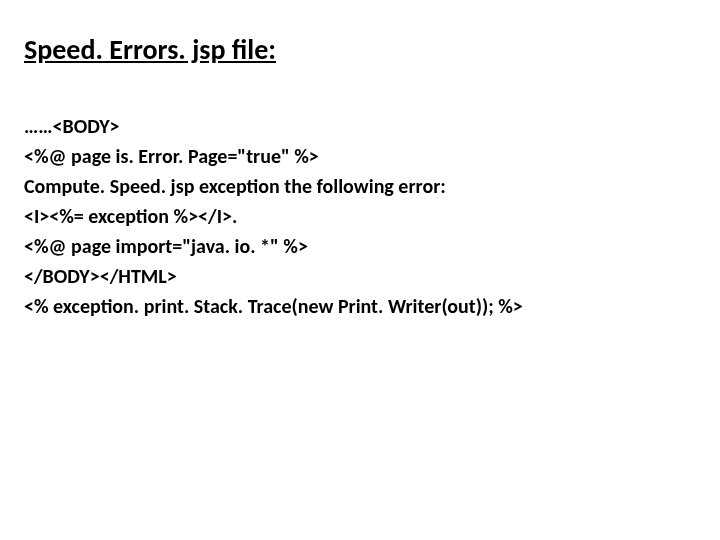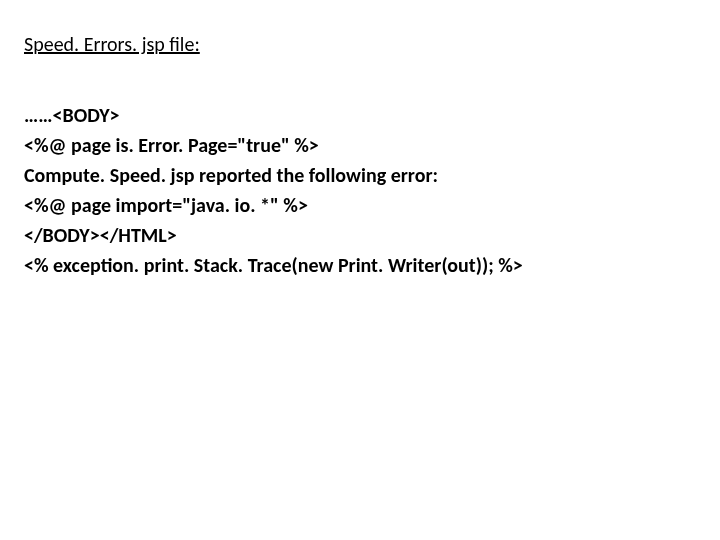--- a/index.html
+++ b/index.html
@@ -9,22 +9,22 @@
     }
     body {
       width: 720px;
       height: 540px;
       background: #ffffff;
       font-family: Calibri, Arial, sans-serif;
       padding: 32px 24px;
       color: #000000;
     }
     .title {
-      font-size: 20px;
-      font-weight: normal;
+      font-size: 28px;
+      font-weight: bold;
       text-decoration: underline;
       margin-bottom: 28px;
     }
     .code-block {
       font-size: 20px;
       font-weight: bold;
       line-height: 1.5;
       margin-top: 44px;
     }
     .code-line {
@@ -32,17 +32,18 @@
     }
   </style>
 </head>
 <body>
 
 <div class="title">Speed. Errors. jsp  file:</div>
 
 <div class="code-block">
   <span class="code-line">……&lt;BODY&gt;</span>
   <span class="code-line">&lt;%@ page is. Error. Page="true" %&gt;</span>
-  <span class="code-line">Compute. Speed. jsp reported the following error:</span>
+  <span class="code-line">Compute. Speed. jsp exception the following error:</span>
+  <span class="code-line">&lt;I&gt;&lt;%= exception %&gt;&lt;/I&gt;.</span>
   <span class="code-line">&lt;%@ page import="java. io. *" %&gt;</span>
   <span class="code-line">&lt;/BODY&gt;&lt;/HTML&gt;</span>
   <span class="code-line">&lt;% exception. print. Stack. Trace(new Print. Writer(out)); %&gt;</span>
 </div>
 
 </body></html>

